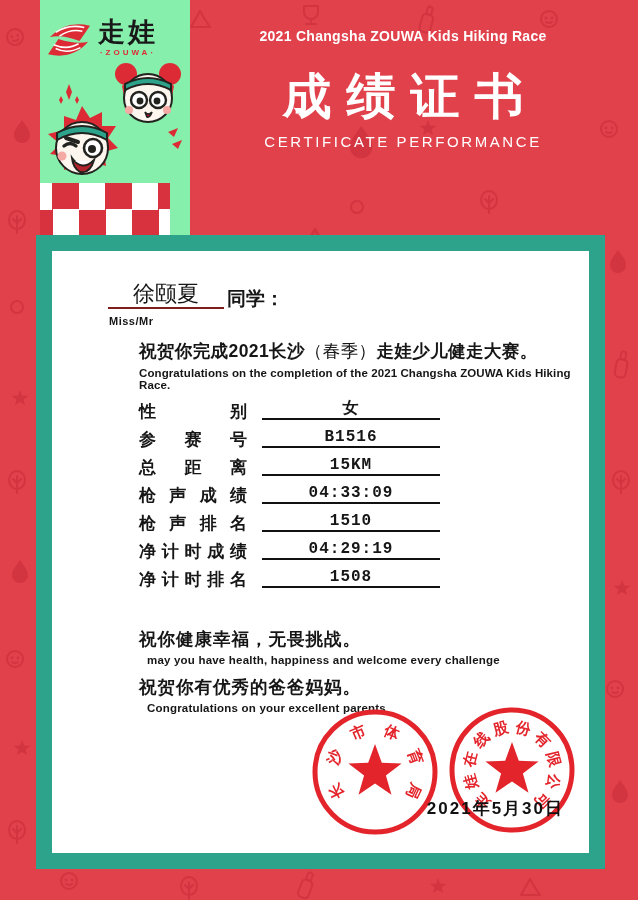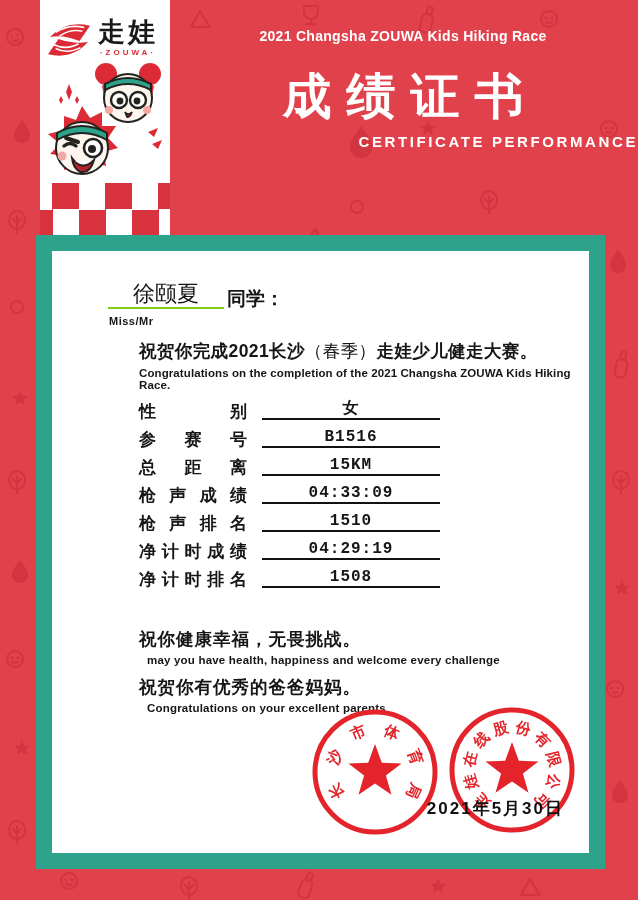--- a/index.html
+++ b/index.html
@@ -5,21 +5,21 @@
   * { margin:0; padding:0; box-sizing:border-box; }
   body { background:#555; font-family:"Liberation Sans", sans-serif; }
   .page { position:relative; width:638px; height:900px; margin:0 auto; background:#E1414B; overflow:hidden; }
 
   
   .bg-pattern { position:absolute; left:0; top:0; width:638px; height:900px; }
   .bg-pattern .ol { fill:none; stroke:#D23440; stroke-width:2; stroke-linecap:round; stroke-linejoin:round; }
   .bg-pattern .fl { fill:#D23440; }
 
   
-  .side-panel { position:absolute; left:40px; top:0; width:130px; height:235px; background:#ffffff; }
+  .side-panel { position:absolute; left:40px; top:0; width:150px; height:235px; background:#86efac; }
   .logo-row { position:absolute; left:6px; top:18px; width:118px; display:flex; align-items:flex-start; }
   .brand { margin-left:6px; text-align:center; }
   .brand-cn { font-size:27px; font-weight:900; color:#191919; letter-spacing:3px; line-height:1.1; }
   .brand-en { font-size:8px; font-weight:800; color:#DD2B35; letter-spacing:3px; }
   .checkerboard { position:absolute; left:0; bottom:0; width:130px; height:52px;
     background:repeating-conic-gradient(#D8323E 0% 25%, #ffffff 25% 50%);
     background-size:53px 53px; background-position:-14px 0; }
   .sparkle { position:absolute; color:#DD2B35; }
 
   
@@ -28,29 +28,29 @@
   .main-title { font-size:25px; font-weight:900; letter-spacing:0.5px; white-space:nowrap; }
   .main-title .paren { font-family:"DejaVu Serif", serif; font-weight:400; font-size:23px; }
   .bracket { position:relative; width:22px; height:26px; flex:0 0 auto; }
   .bracket i { position:absolute; background:#fff; display:block; }
   .bracket.l i.s { width:9px; height:9px; left:1px; top:0; }
   .bracket.l i.b { width:14px; height:14px; left:7px; top:11px; }
   .bracket.r i.s { width:9px; height:9px; right:1px; top:0; }
   .bracket.r i.b { width:14px; height:14px; right:7px; top:11px; }
   .subtitle { font-size:14px; font-weight:700; margin-top:4px; letter-spacing:0.3px; }
   .cert-title { margin-top:20px; font-size:49px; font-weight:900; letter-spacing:15px; padding-left:15px; }
-  .cert-subtitle { font-size:15px; font-weight:700; letter-spacing:2.6px; margin-top:3px;text-align:right; }
+  .cert-subtitle { font-size:15px; font-weight:400; letter-spacing:2.6px; margin-top:3px; }
 
   
   .certificate { position:absolute; left:36px; top:235px; width:569px; height:634px;
     background:#fff; border:16px solid #2CA38A; }
   .cert-inner { position:relative; width:100%; height:100%; color:#161616; }
 
   .name-block { position:absolute; left:56px; top:30px; display:flex; align-items:flex-end; }
-  .name-line { width:116px; border-bottom:2px solid #84cc16; text-align:center; }
+  .name-line { width:116px; border-bottom:2px solid #7f1d1d; text-align:center; }
   .name-text { font-family:"DejaVu Serif", serif; font-size:22px; line-height:1.2; }
   .salutation { font-size:19px; font-weight:800; margin-left:3px; line-height:1.1; }
   .miss-mr { position:absolute; left:57px; top:64px; font-size:11px; font-weight:700; letter-spacing:0.5px; }
 
   .congrats { position:absolute; left:87px; top:88px; }
   .congrats-cn { font-size:17.5px; font-weight:800; letter-spacing:0.4px; white-space:nowrap; }
   .congrats-cn .paren { font-family:"DejaVu Serif", serif; font-weight:400; }
   .congrats-en { font-size:11.5px; font-weight:700; margin-top:4px; letter-spacing:0.1px; }
 
   .fields { position:absolute; left:87px; top:150px; }

